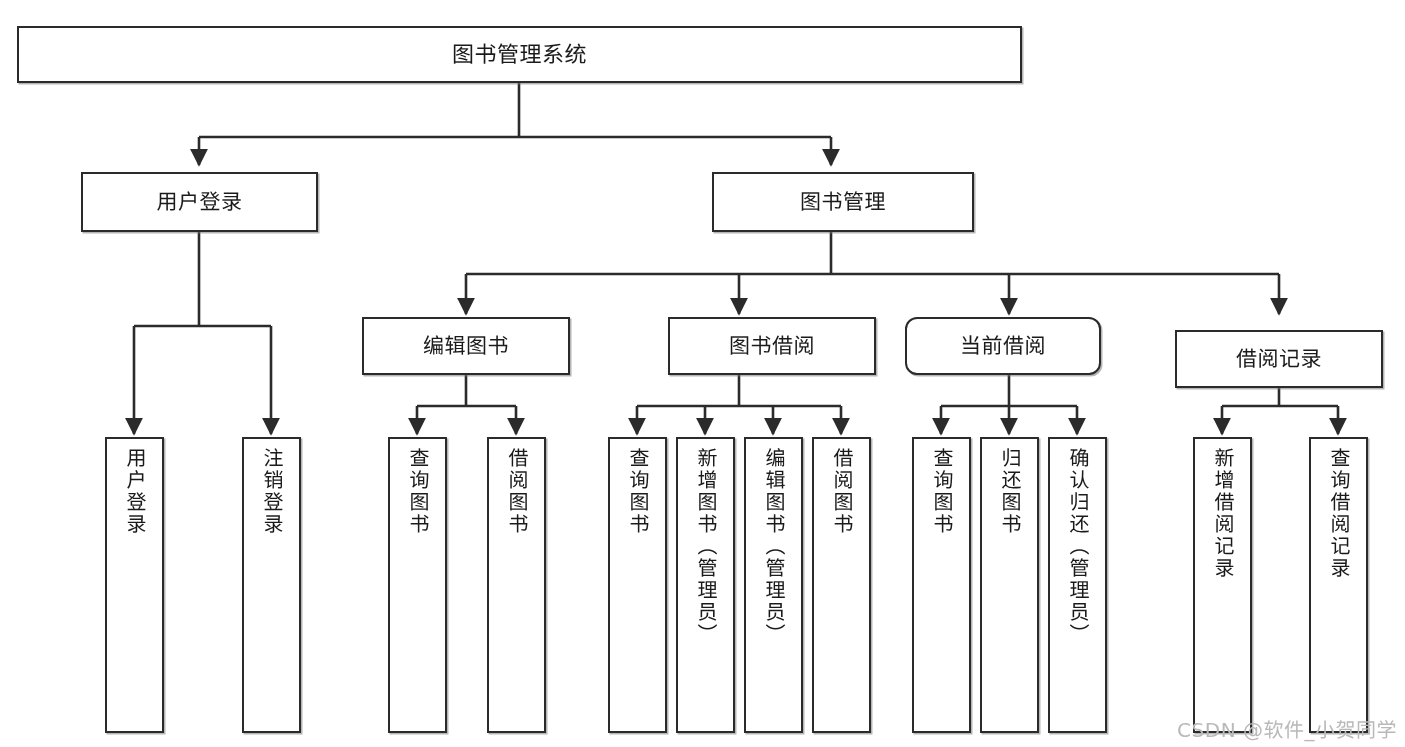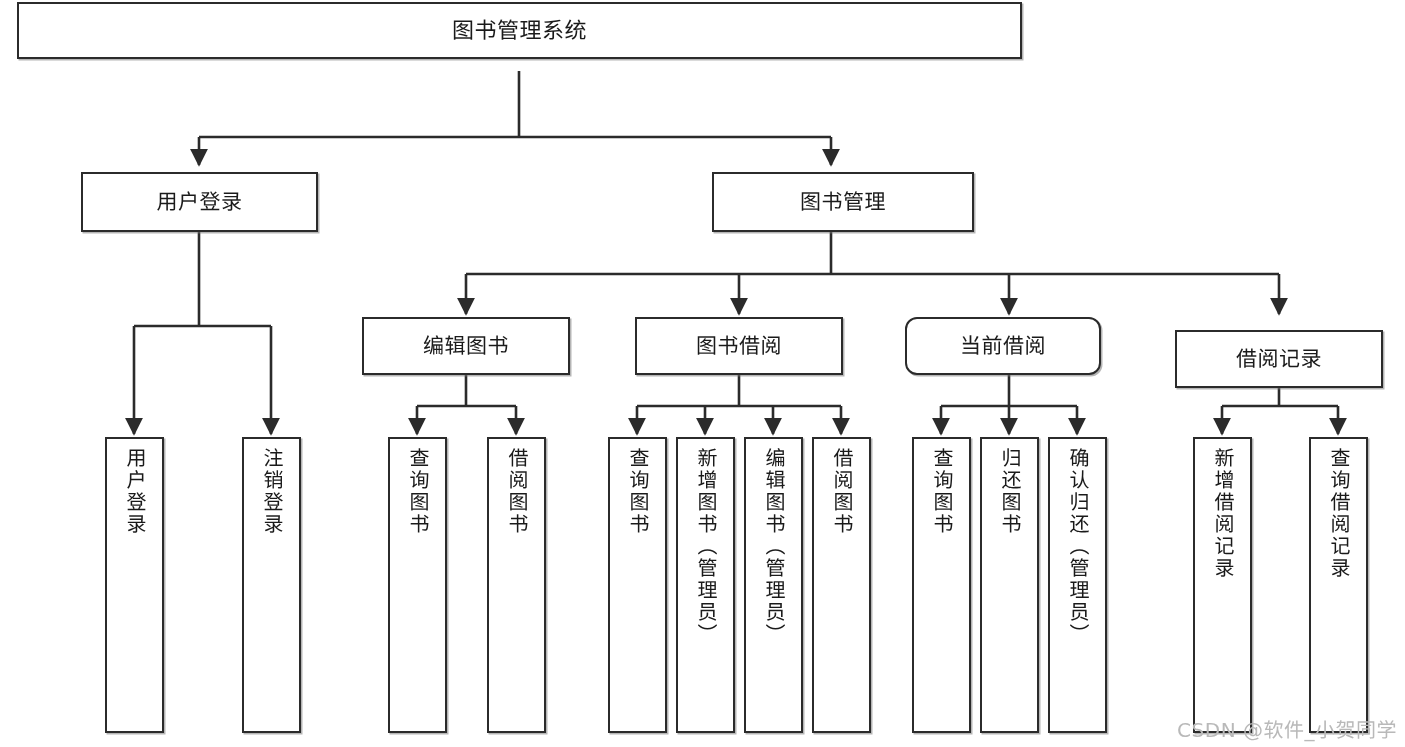--- a/index.html
+++ b/index.html
@@ -124,35 +124,35 @@
       <path d="M 1009 406 L 1009 434" marker-end="url(#arrow)"></path>
       <path d="M 1077 406 L 1077 434" marker-end="url(#arrow)"></path>
 
       <path d="M 1279 375 L 1279 406"></path>
       <path d="M 1222 406 L 1338 406"></path>
       <path d="M 1222 406 L 1222 434" marker-end="url(#arrow)"></path>
       <path d="M 1338 406 L 1338 434" marker-end="url(#arrow)"></path>
     </g>
   </svg>
 
-  <div class="node horiz root" style="left:17px; top:2px; width:1005px; height:57px;">
+  <div class="node horiz root" style="left:17px; top:26px; width:1005px; height:57px;">
     <span class="label">图书管理系统</span>
   </div>
 
   <div class="node horiz" style="left:81px; top:172px; width:237px; height:60px;">
     <span class="label">用户登录</span>
   </div>
   <div class="node horiz" style="left:712px; top:172px; width:262px; height:60px;">
     <span class="label">图书管理</span>
   </div>
 
   <div class="node horiz" style="left:362px; top:317px; width:208px; height:58px;">
     <span class="label">编辑图书</span>
   </div>
-  <div class="node horiz" style="left:635px; top:317px; width:208px; height:58px;">
+  <div class="node horiz" style="left:668px; top:317px; width:208px; height:58px;">
     <span class="label">图书借阅</span>
   </div>
   <div class="node horiz" style="left:905px; top:317px; width:196px; height:58px;border-radius:12px;">
     <span class="label">当前借阅</span>
   </div>
   <div class="node horiz" style="left:1175px; top:317px; width:208px; height:58px;margin-top:13px;">
     <span class="label">借阅记录</span>
   </div>
 
   <div class="node vert" style="left:105px; top:437px; width:59px; height:296px;">

